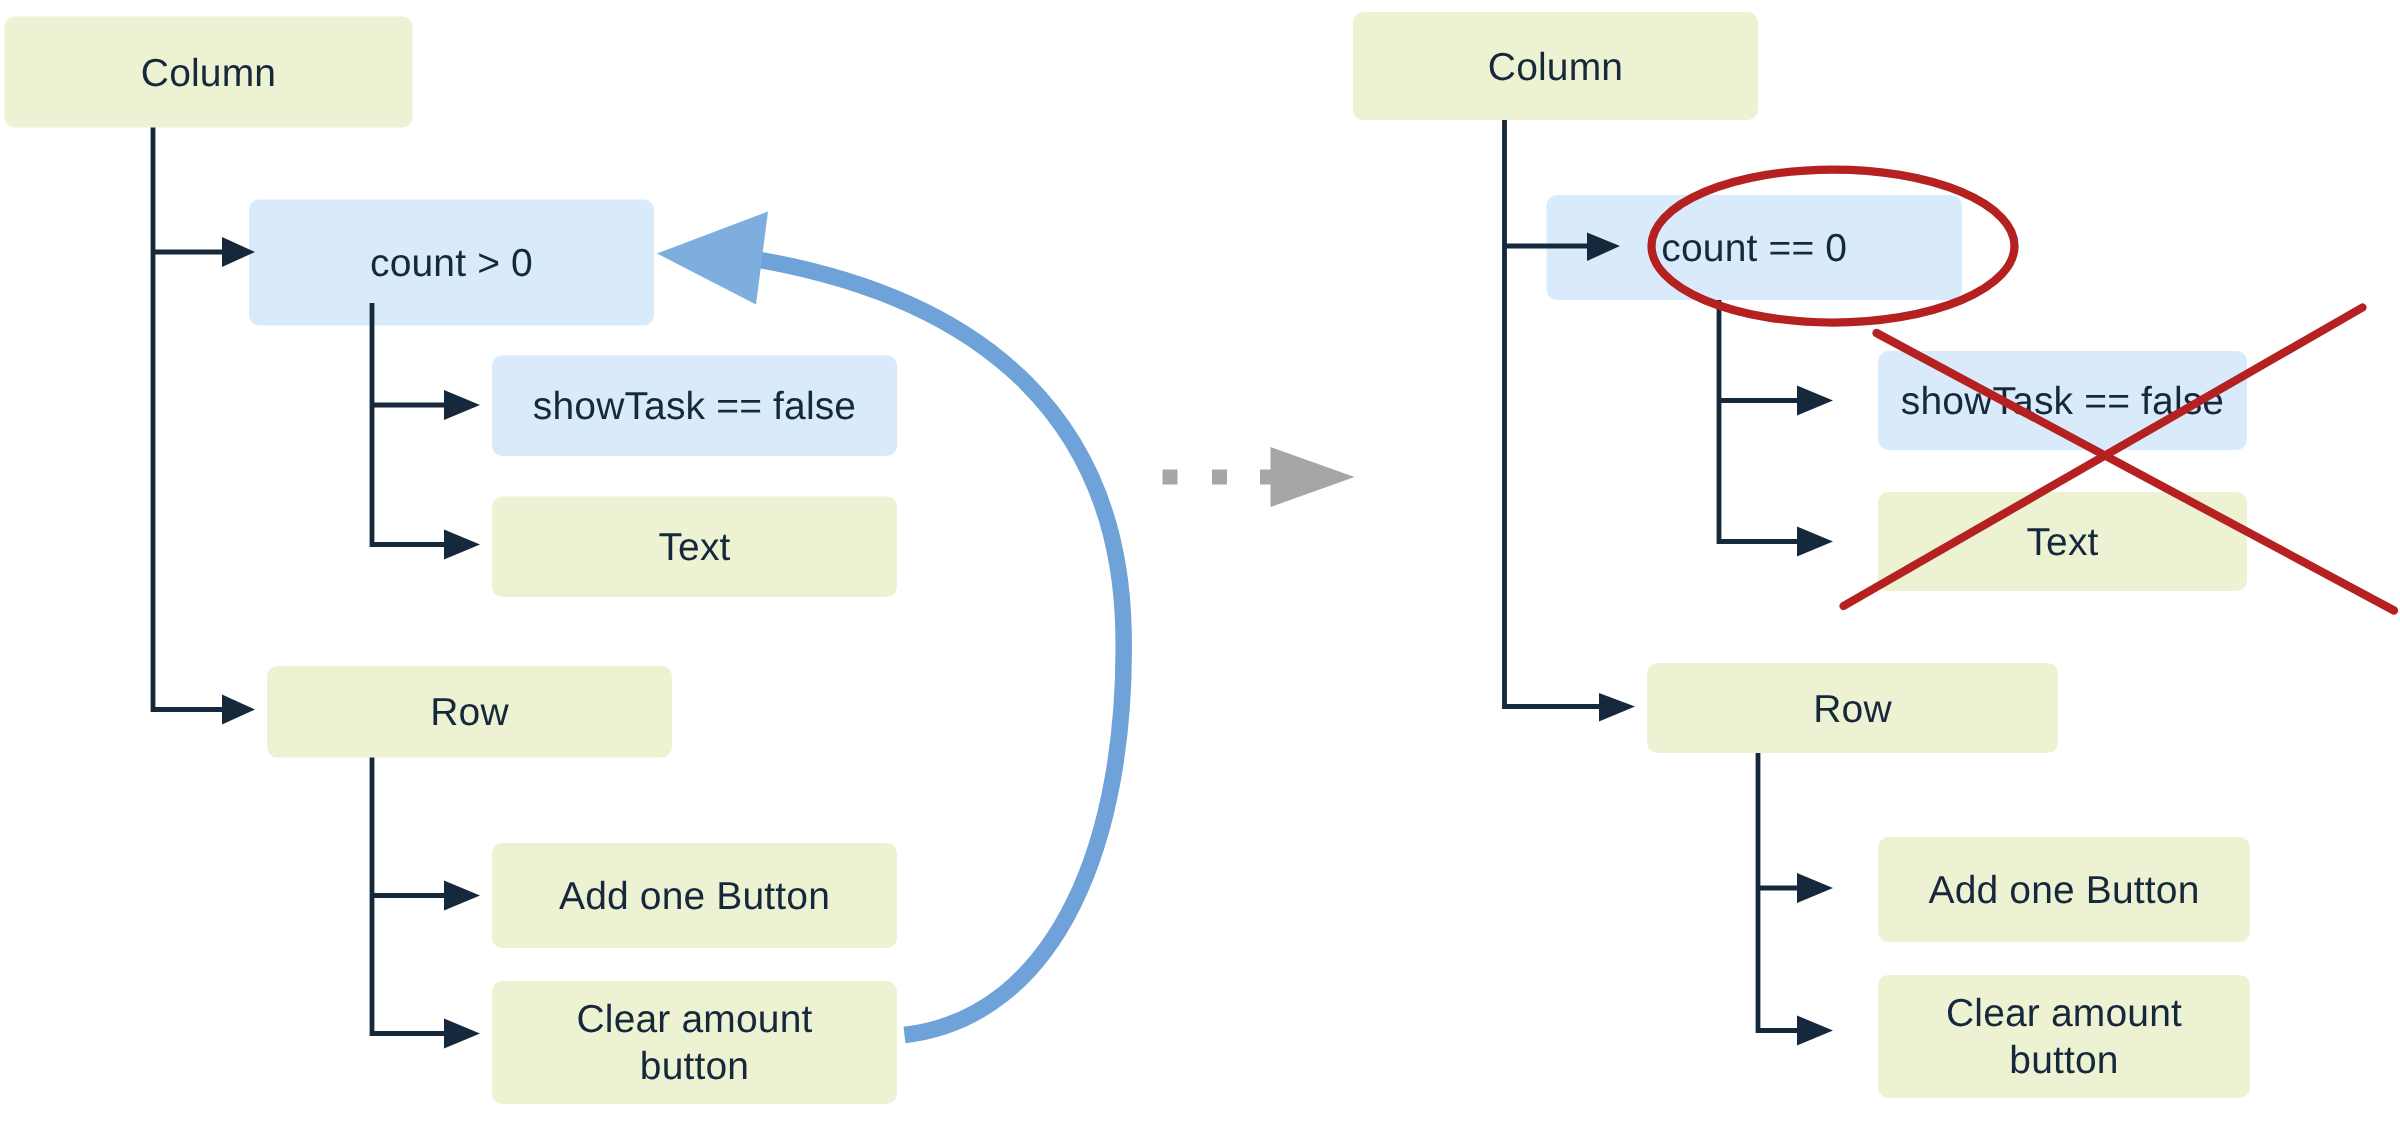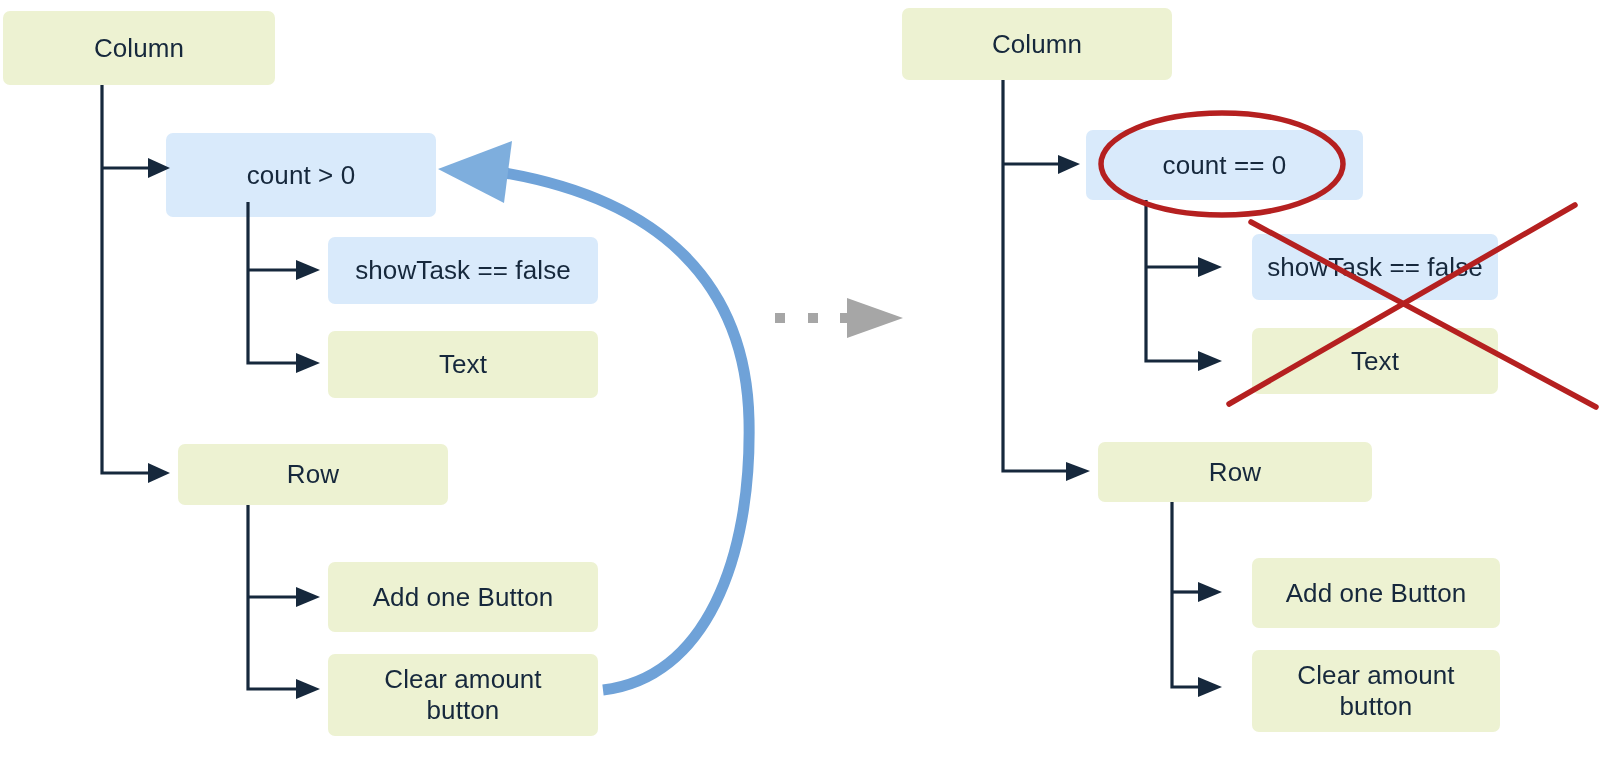--- a/index.html
+++ b/index.html
@@ -85,21 +85,21 @@
 
   <div class="node green" style="left:328px; top:654px; width:270px; height:82px;">
     <span>Clear amount
 button</span>
   </div>
 
   <div class="node green" style="left:902px; top:8px; width:270px; height:72px;">
     <span>Column</span>
   </div>
 
-  <div class="node blue" style="left:1086px; top:130px; width:277px; height:70px;">
+  <div class="node blue" style="left:1031px; top:130px; width:277px; height:70px;">
     <span>count == 0</span>
   </div>
 
   <div class="node blue" style="left:1252px; top:234px; width:246px; height:66px;">
     <span>showTask == false</span>
   </div>
 
   <div class="node green" style="left:1252px; top:328px; width:246px; height:66px;">
     <span>Text</span>
   </div>

